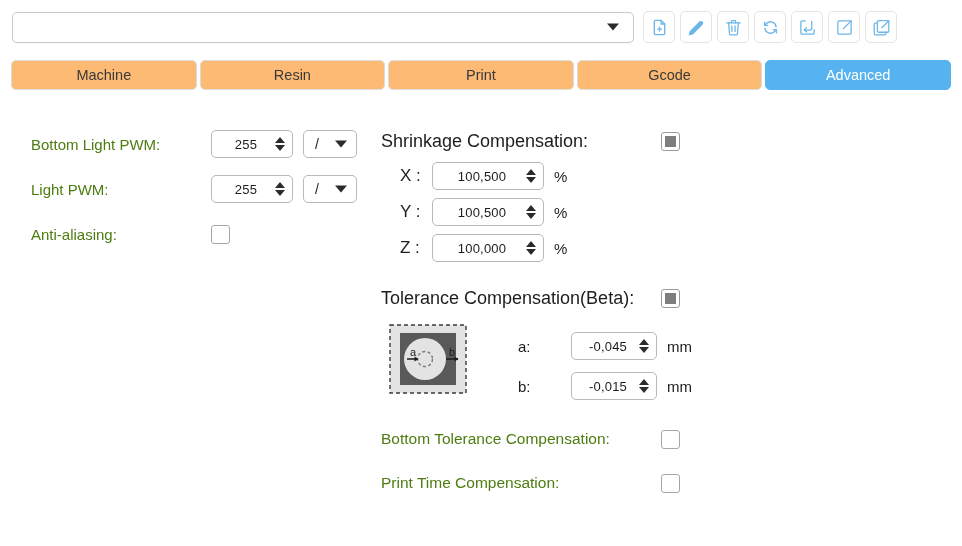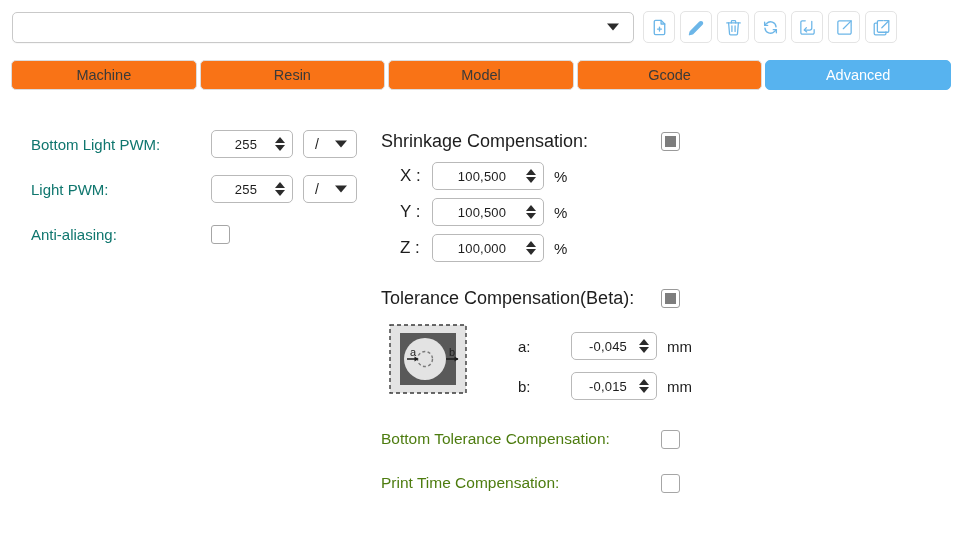--- a/index.html
+++ b/index.html
@@ -85,21 +85,21 @@
     width: 940px;
     height: 30px;
     display: flex;
     gap: 3px;
   }
   .tab {
     flex: 1;
     height: 30px;
     border: 1px solid #dcdcdc;
     border-radius: 5px;
-    background: #f97316;
+    background: #fdba74;
     display: flex;
     align-items: center;
     justify-content: center;
     font-size: 14.5px;
     color: #3a3a3a;
     box-sizing: border-box;
   }
   .tab.active {
     background: #57b3ef;
     border-color: #57b3ef;
@@ -126,21 +126,21 @@
   }
 
   .row {
     display: flex;
     align-items: center;
     height: 40px;
     margin-bottom: 5px;
   }
   .row-label {
     font-size: 15px;
-    color: #0f766e;
+    color: #4d7c0f;
     white-space: nowrap;
   }
 
   
   .col-left .row-label { width: 180px; }
 
   
   .spin {
     position: relative;
     height: 28px;
@@ -380,21 +380,21 @@
 </div>
 
 <div class="tabs">
   <div class="tab">
     <span>Machine</span>
   </div>
   <div class="tab">
     <span>Resin</span>
   </div>
   <div class="tab">
-    <span>Model</span>
+    <span>Print</span>
   </div>
   <div class="tab">
     <span>Gcode</span>
   </div>
   <div class="tab active">
     <span>Advanced</span>
   </div>
 </div>
 
 <div class="body-area">

